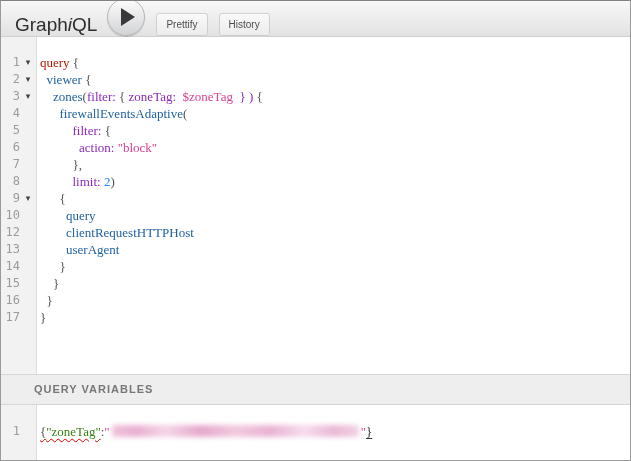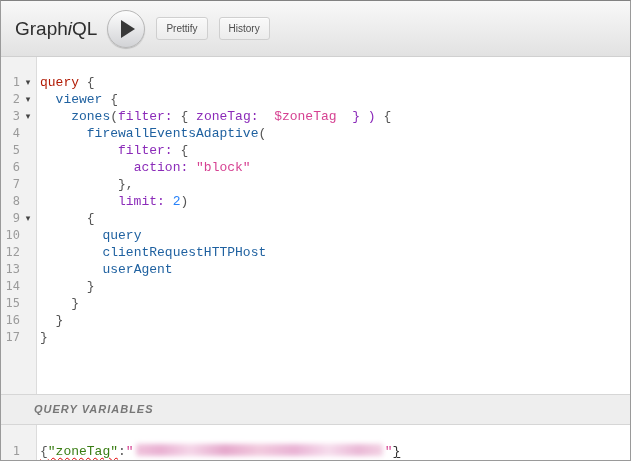--- a/index.html
+++ b/index.html
@@ -6,24 +6,24 @@
   html,body { margin:0; padding:0; background:#fff; }
   .window {
     width:631px; height:461px;
     border:1px solid #9a9a9a; border-top-color:#828282;
     font-family:"Liberation Sans", sans-serif;
     background:#fff; overflow:hidden;
     display:flex; flex-direction:column;
   }
   
   .topbar {
-    height:56px; flex:none;
+    height:36px; flex:none;
     background:linear-gradient(#f8f8f8,#e2e2e2);
     border-bottom:1px solid #d0d0d0;
-    display:flex; align-items:center;
+    display:flex; align-items:flex-end;
     padding:0 14px;
   }
   .logo { font-size:19px; color:#2e2e2e; letter-spacing:0; white-space:nowrap; }
   .logo em { font-style:italic; }
   .exec-btn {
     margin-left:10px; flex:none;
     width:38px; height:38px; border-radius:50%;
     background:linear-gradient(#fdfdfd,#d2d3d6);
     border:1px solid #b7b7b7;
     box-shadow:0 1px 1px rgba(0,0,0,0.18);
@@ -58,21 +58,21 @@
     flex:none; width:19px; text-align:right;
     font-family:"DejaVu Sans Mono", monospace; font-size:12px;
     color:#9b9b9b;
   }
   .fold {
     flex:none; width:16px; text-align:center;
     font-size:9px; color:#444; line-height:17px; cursor:pointer;
   }
   pre.code {
     margin:0; padding:0 0 0 4px; flex:1;
-    font-family:Liberation Mono, monospace;
+    font-family:Liberation Serif, serif;
     font-size:13px; line-height:17px; white-space:pre;
     color:#141823;
   }
   
   .kw  { color:#B11A04; }
   .prop{ color:#1F61A0;margin-top:16px; }
   .attr{ color:#8B2BB9; }
   .vrb { color:#D64292; }
   .str { color:#D64292; }
   .num { color:#2882F9; }
@@ -87,21 +87,21 @@
     vertical-align:-1px; border-radius:2px; filter:blur(2.5px);
     background:linear-gradient(90deg,#f0c3dc 0%,#e9b0d2 10%,#f5d6e8 22%,#e5a8cc 36%,#f2cade 50%,#e9b2d4 64%,#f6dcec 78%,#eab8d6 90%,#f3d2e4 100%);
   }
   
   .varbar {
     flex:none; height:31px;
     background:#eeeeee;
     border-top:1px solid #d6d6d6; border-bottom:1px solid #d6d6d6;
     line-height:29px; padding-left:33px;
     font-size:11px; font-weight:bold; color:#777;
-    letter-spacing:1px; cursor:row-resize;font-style:italic;
+    letter-spacing:1px; cursor:row-resize;
   }
 </style>
 </head>
 <body>
 
 <div class="window">
 
   <div class="topbar">
     <div class="logo"><span>Graph</span><em>i</em><span>QL</span></div>
     <button class="exec-btn">

